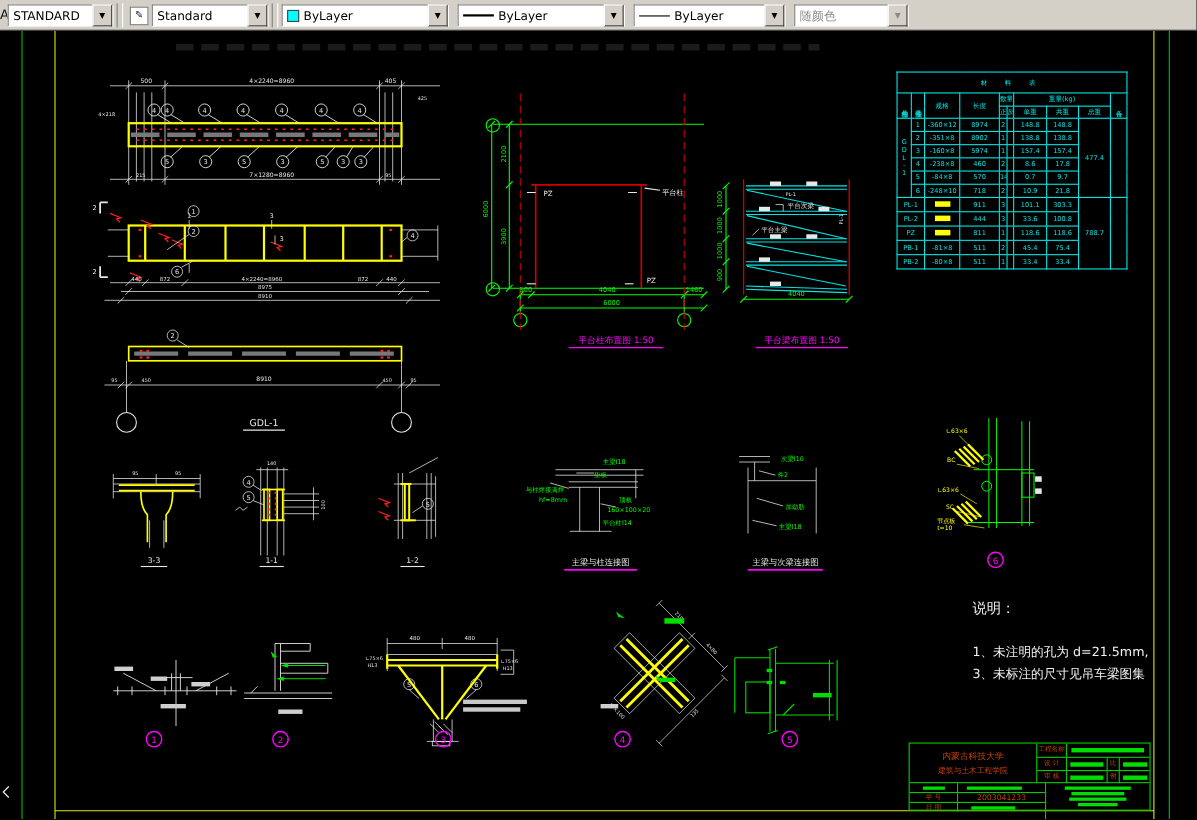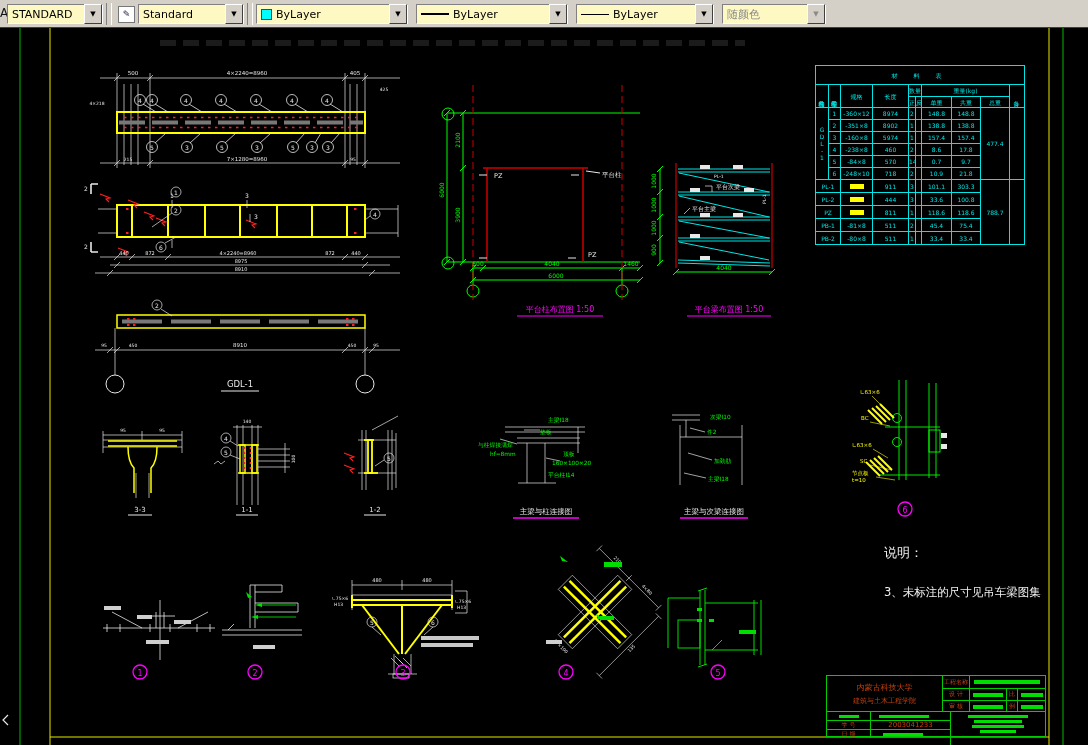--- a/index.html
+++ b/index.html
@@ -1,20 +1,20 @@
 <!DOCTYPE html>
 <html><head>
 <meta charset="utf-8">
 <style>
   html,body{margin:0;padding:0;background:#000;}
   #app{position:relative;width:1088px;height:745px;overflow:hidden;background:#000;font-family:"DejaVu Sans",sans-serif;}
   
   .toolbar{position:absolute;top:0;left:0;width:1088px;height:28px;background:#d4d0c8;
     border-bottom:1px solid #404040;display:flex;align-items:center;box-sizing:border-box;padding-top:1px;}
-  .combo{height:20px;background:#fef9c3;border:1px solid;border-color:#808080 #fff #fff #808080;
+  .combo{height:20px;background:#ffffff;border:1px solid;border-color:#808080 #fff #fff #808080;
     display:flex;align-items:center;font-size:11px;color:#000;box-sizing:border-box;}
   .combo-val{flex:1;padding:0 4px;white-space:nowrap;overflow:hidden;font-family:"DejaVu Sans",sans-serif;}
   .combo-btn{width:16px;height:18px;background:#d4d0c8;border:1px solid;border-color:#fff #404040 #404040 #fff;
     display:flex;align-items:center;justify-content:center;font-size:7px;color:#000;}
   .combo.disabled .combo-val{color:#8a8a8a;}
   .combo.disabled .combo-btn{color:#8a8a8a;background:#d4d0c8;}
   .swatch{width:9px;height:9px;background:#00ffff;border:1px solid #444;margin-left:4px;flex:none;}
   .lineglyph{width:28px;height:2px;background:#000;margin-left:4px;flex:none;}
   .lineglyph.thin{height:1px;}
   .sep{width:4px;height:22px;border-left:1px solid #808080;border-right:1px solid #fff;margin:0 3px;}
@@ -915,20 +915,21 @@
               <td></td>
         <td>33.4</td>
               <td>33.4</td>
       </tr>
     </tbody>
         </table>
   </div>
 
   <div class="notes">
     <div class="nt">说明：</div>
+    <div class="nl">1、未注明的孔为 d=21.5mm,</div>
     <div class="nl">3、未标注的尺寸见吊车梁图集</div>
   </div>
 
   <div class="tblock">
     <div class="tb-cell" style="left:0;top:0;width:116px;height:35px;border-right:1px solid #00cc00;
          display:flex;flex-direction:column;align-items:center;justify-content:center;gap:3px;">
       <div style="font-size:8px">内蒙古科技大学</div>
       <div style="font-size:7px">建筑与土木工程学院</div>
     </div>
     <div class="tb-cell" style="left:116px;top:0;width:102px;height:35px;">

